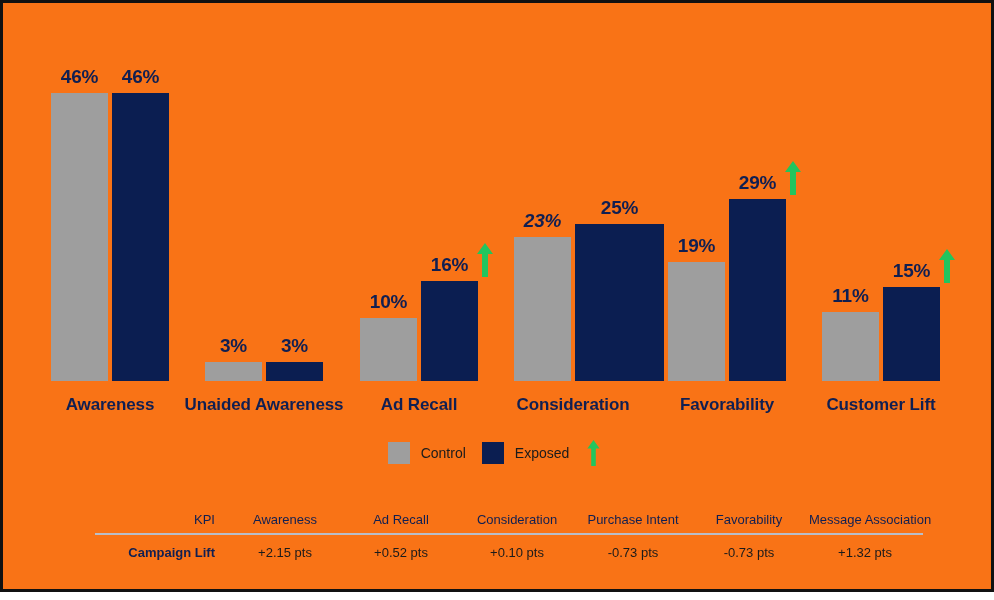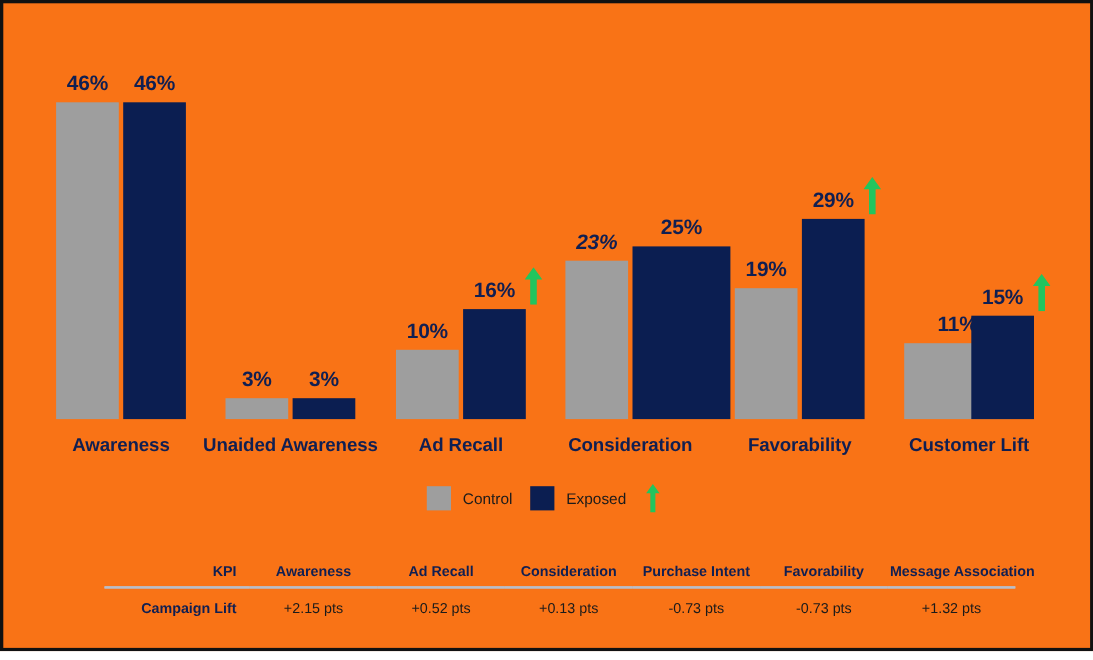--- a/index.html
+++ b/index.html
@@ -130,21 +130,21 @@
     table-layout: fixed;
   }
   th, td {
     padding: 3px 2px 6px 2px;
     font-size: 13px;
     text-align: center;
     white-space: nowrap;
   }
   thead th {
     color: #101f52;
-    font-weight: bold;
+    font-weight: normal;
     border-bottom: 2px solid #b9bec9;
   }
   thead th.kpi-head,
   tbody td.kpi-cell {
     text-align: right;
     padding-right: 12px;
     width: 118px;
   }
   tbody td {
     color: #1b1b1b;
@@ -218,21 +218,21 @@
             <span class="bar-value">29%</span>
             <span class="sig-arrow" style="left: 55.5px;"><svg viewBox="0 0 16 34" width="16" height="34">
                 <path d="M8 0 L16 11 L11 11 L11 34 L5 34 L5 11 L0 11 Z" fill="#22c55e"></path>
               </svg></span>
           </div>
         </div>
         <div class="cat-label">Favorability</div>
       </div>
       <div class="group" style="left: 819px; width: 118px;">
         <div class="bars">
-          <div class="bar control" style="width: 57px; height: 69px; left: 0px; padding-left: 40px;">
+          <div class="bar control" style="width: 57px; height: 69px; left: 0px;">
             <span class="bar-value">11%</span>
           </div>
           <div class="bar exposed" style="width: 57px; height: 94px; left: 61px;">
             <span class="bar-value">15%</span>
             <span class="sig-arrow" style="left: 55.5px;"><svg viewBox="0 0 16 34" width="16" height="34">
                 <path d="M8 0 L16 11 L11 11 L11 34 L5 34 L5 11 L0 11 Z" fill="#22c55e"></path>
               </svg></span>
           </div>
         </div>
         <div class="cat-label">Customer Lift</div>
@@ -266,21 +266,21 @@
             <th>Purchase Intent</th>
             <th>Favorability</th>
             <th>Message Association</th>
           </tr>
       </thead>
       <tbody>
           <tr>
             <td class="kpi-cell">Campaign Lift</td>
             <td>+2.15 pts</td>
             <td>+0.52 pts</td>
-            <td>+0.13 pts</td>
+            <td>+0.10 pts</td>
             <td>-0.73 pts</td>
             <td>-0.73 pts</td>
             <td>+1.32 pts</td>
           </tr>
         </tbody>
     </table>
   </div>
 
 </div>
 

